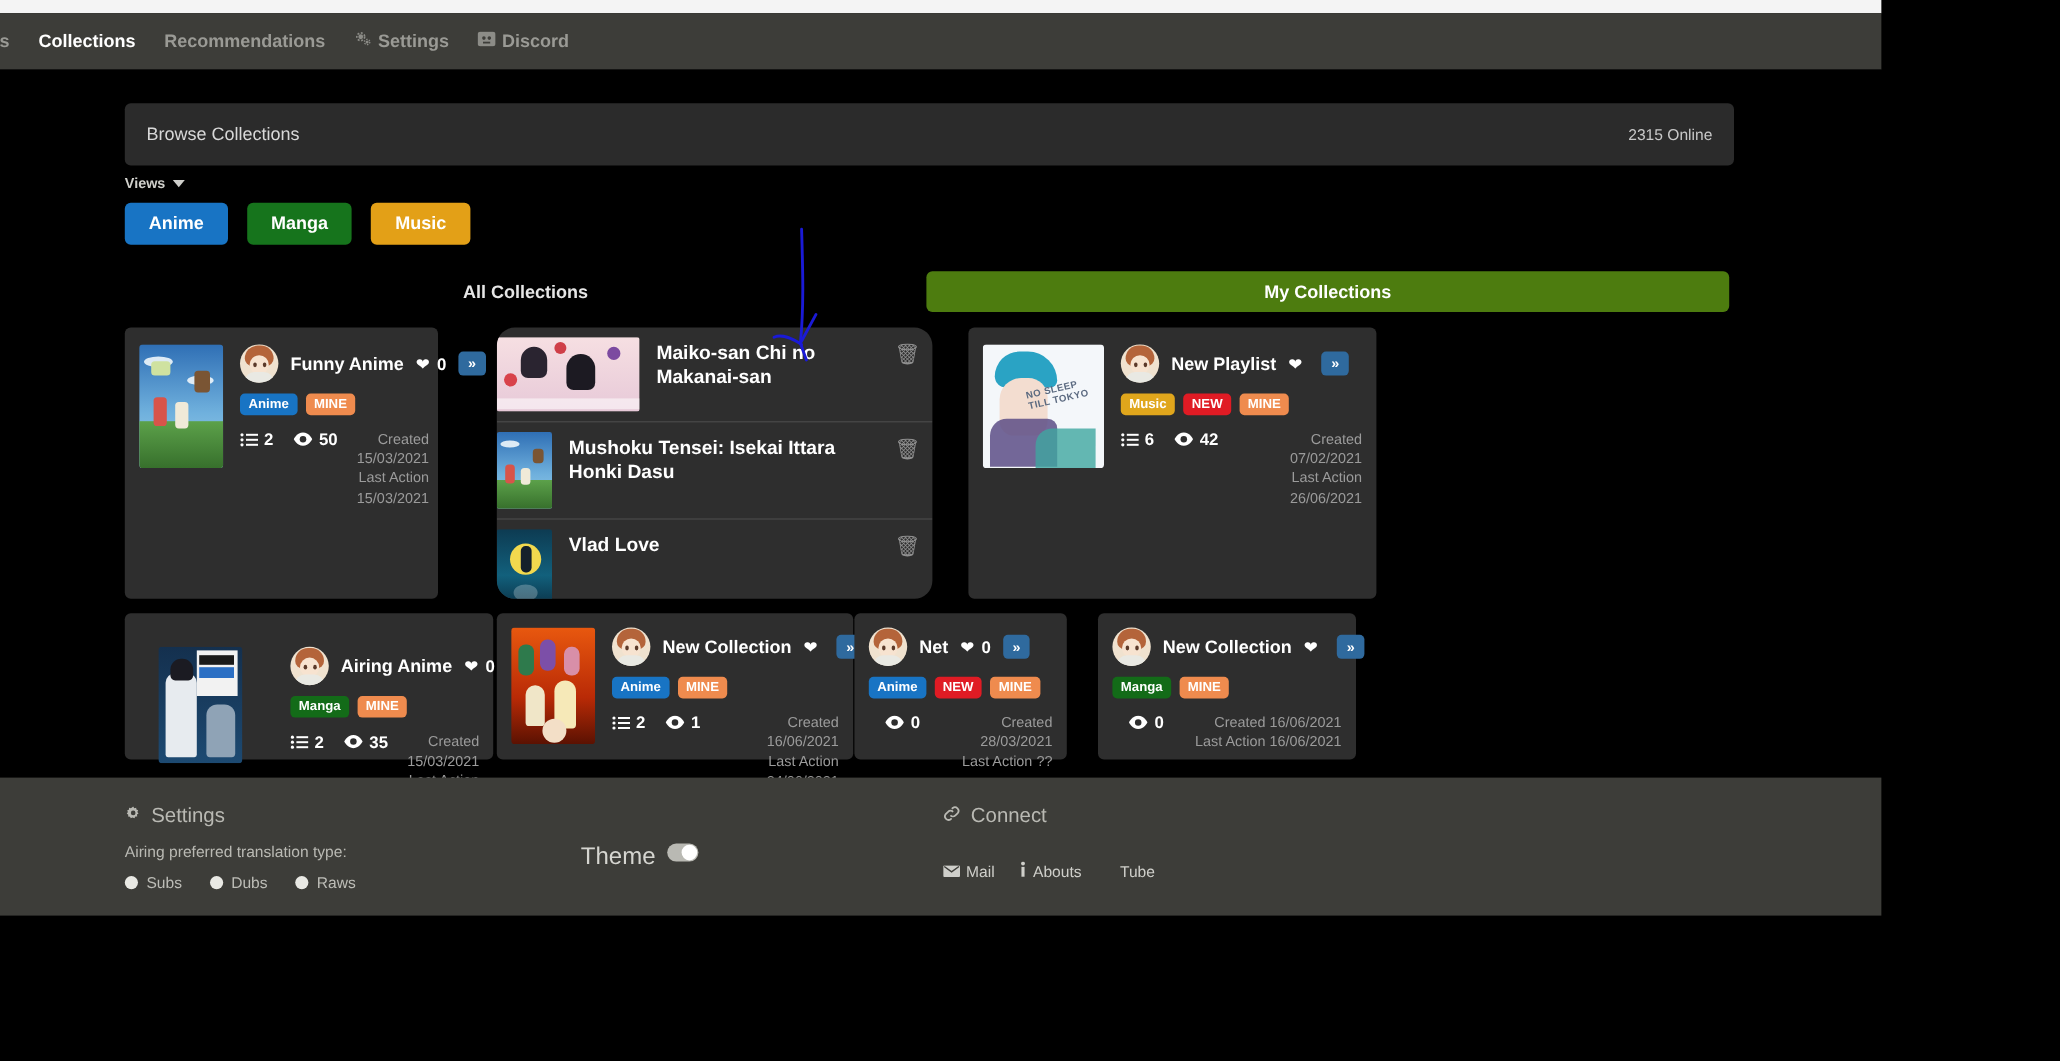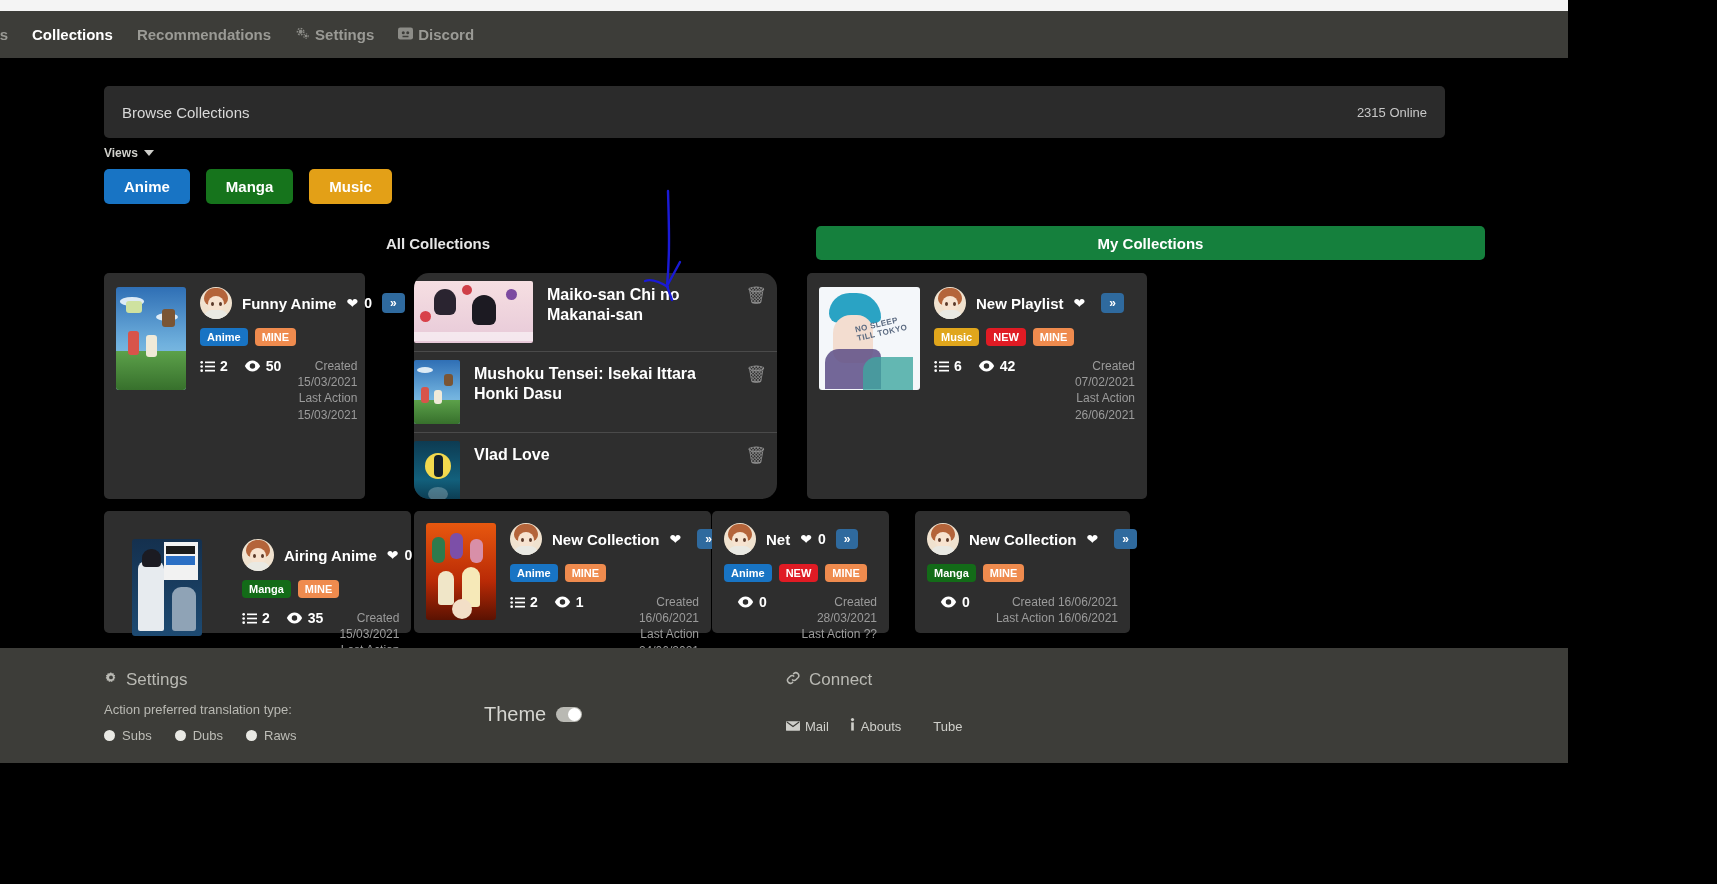--- a/index.html
+++ b/index.html
@@ -62,21 +62,21 @@
   .pill.music { background:#e3a017; }
 
   
   .tabs { position:absolute; left:104px; top: 168px; width:1341px; height: 34px; }
   .tab {
     position:absolute; height:34px; border-radius:5px;
     display:flex; align-items:center; justify-content:center;
     font-size:15px; font-weight:bold; cursor:pointer;
   }
   .tab.all { left:0; width:668px; background:transparent; color:#e6e6e6; }
-  .tab.mine { left:712px; width:669px; background:#15803d; color:#ffffff; }
+  .tab.mine { left:668px; width:669px; background:#4d7c0f; color:#ffffff; }
 
   
   .card {
     position:absolute; background:#2e2e2e; border-radius:5px;
   }
   .card-inner { display:flex; padding:12px; gap:14px; }
   .poster { border-radius:3px; flex:none; overflow:hidden; position:relative; }
   .meta { flex:1; min-width:0; }
   .meta-top { display:flex; align-items:center; gap:10px; }
   .avatar { width:32px;height:32px;border-radius:50%; flex:none; overflow:hidden; position:relative;
@@ -120,21 +120,21 @@
   #footer {
     position:absolute; left:0; top:648px; width:1568px; height:115px;
     background:#3d3d39;
   }
   .fcol { position:absolute; }
   .fhead { color:#b9b9b3; font-size:17px; display:flex; align-items:center; gap:8px; }
   .fsub { color:#b9b9b3; font-size:13px; margin-top:12px; }
   .radios { display:flex; gap:23px; margin-top:11px; }
   .radio { display:flex; align-items:center; gap:7px; color:#bdbdb7; font-size:13px; cursor:pointer; }
   .rdot { width:11px;height:11px;border-radius:50%;background:#e9e9e4; display:inline-block; }
-  .theme-wrap { position:absolute; left:484px; top:55px; display:flex; align-items:center; gap:10px; }
+  .theme-wrap { position:absolute; left:484px; top:55px; display:flex; align-items:flex-start; gap:10px; }
   .theme-label { color:#d5d5d0; font-size:20px; }
   .toggle { width:26px;height:15px;border-radius:8px;background:#b9b9b3; position:relative; cursor:pointer; }
   .toggle .knob { position:absolute; right:1px; top:1px; width:13px;height:13px;border-radius:50%;background:#fff; }
   .flinks { display:flex; gap:20px; margin-top:28px; }
   .flink { color:#cfcfca; font-size:13px; display:flex; align-items:center; gap:5px; cursor:pointer; }
 
   
   #anno { position:absolute; left:0; top:0; width:1568px; height:818px; pointer-events:none; }
 
   
@@ -573,21 +573,21 @@
     <div class="fcol" style="left:104px; top:22px;">
       <div class="fhead">
         <span>
           <svg width="14" height="14" viewBox="0 0 24 24" fill="#b9b9b3">
             <path d="M12 2l1.6 2.2 2.6-.6.4 2.7 2.5 1-1.2 2.4 1.7 2.1-2.2 1.6.3 2.7-2.7.2-1.2 2.4L11 17.6 8.6 18.8 7.4 16.4l-2.7-.2.3-2.7L2.8 11.9l1.7-2.1L3.3 7.4l2.5-1 .4-2.7 2.6.6z"></path>
             <circle cx="12" cy="11" r="3.3" fill="#3d3d39"></circle>
           </svg>
         </span>
         <span>Settings</span>
       </div>
-      <div class="fsub">Action preferred translation type:</div>
+      <div class="fsub">Airing preferred translation type:</div>
       <div class="radios">
         <label class="radio">
           <span class="rdot"></span>
           <span>Subs</span>
         </label>
         <label class="radio">
           <span class="rdot"></span>
           <span>Dubs</span>
         </label>
         <label class="radio">

